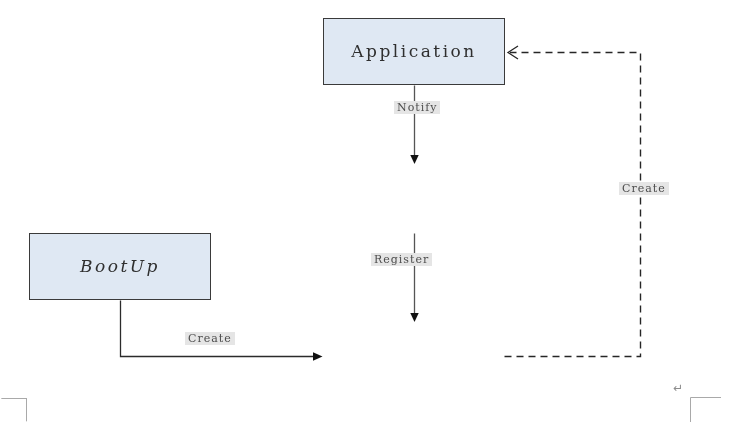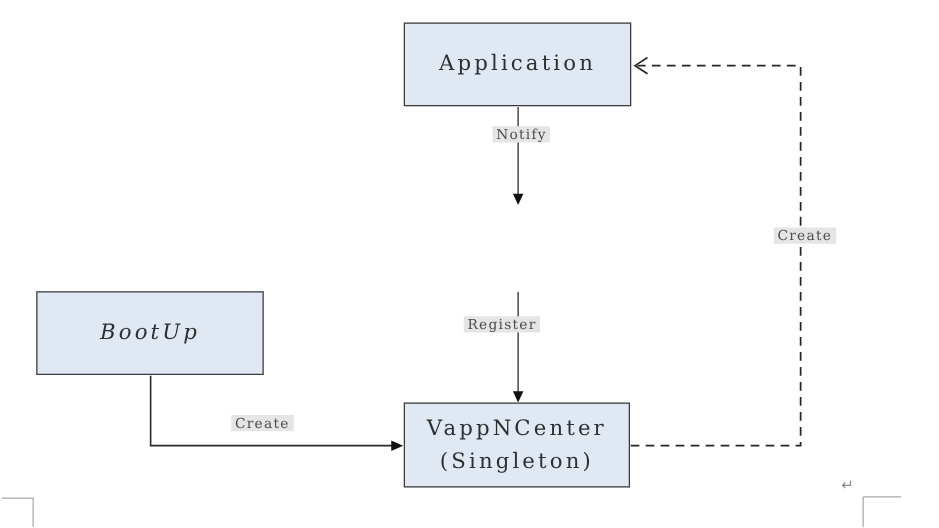--- a/index.html
+++ b/index.html
@@ -64,22 +64,20 @@
       <path d="M0,398.5 H27 M26.5,398.5 V422" fill="none" stroke="#a9a9a9" stroke-width="1"></path>
     </g>
     <g>
       <path d="M690.5,397.5 V422 M690.5,397.5 H721" fill="none" stroke="#a9a9a9" stroke-width="1"></path>
     </g>
   </svg>
 
   <div class="node node-application">Application</div>
 
 
-  <div class="node node-vappncenter">VappNCenter
-(Singleton)</div>
 
   <div class="node node-bootup">BootUp</div>
 
   <span class="edge-label lbl-notify">Notify</span>
 
   <span class="edge-label lbl-register">Register</span>
 
   <span class="edge-label lbl-create">Create</span>
 
   <span class="edge-label lbl-launch">Create</span>

